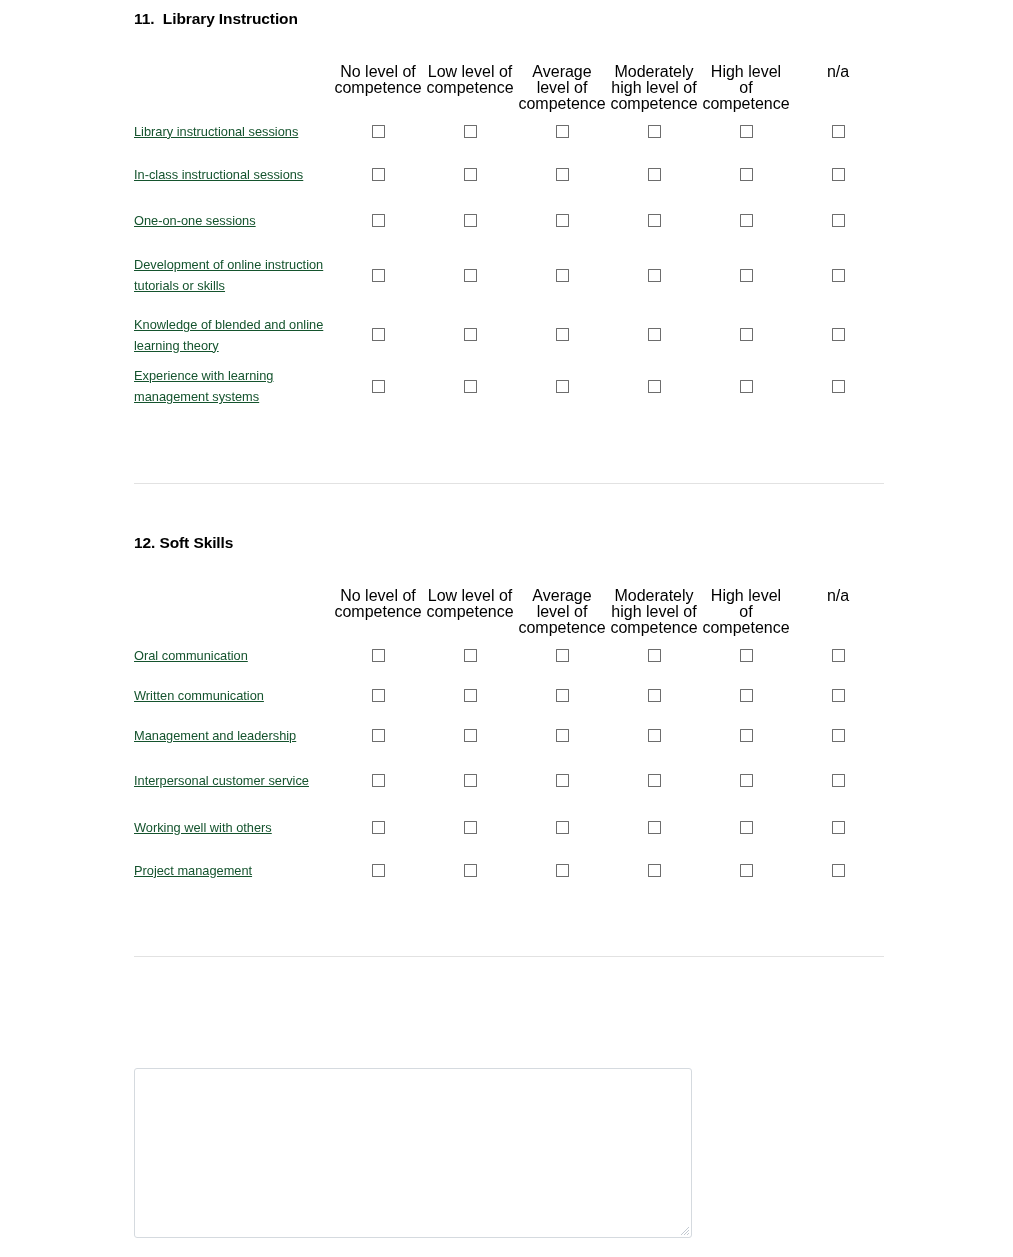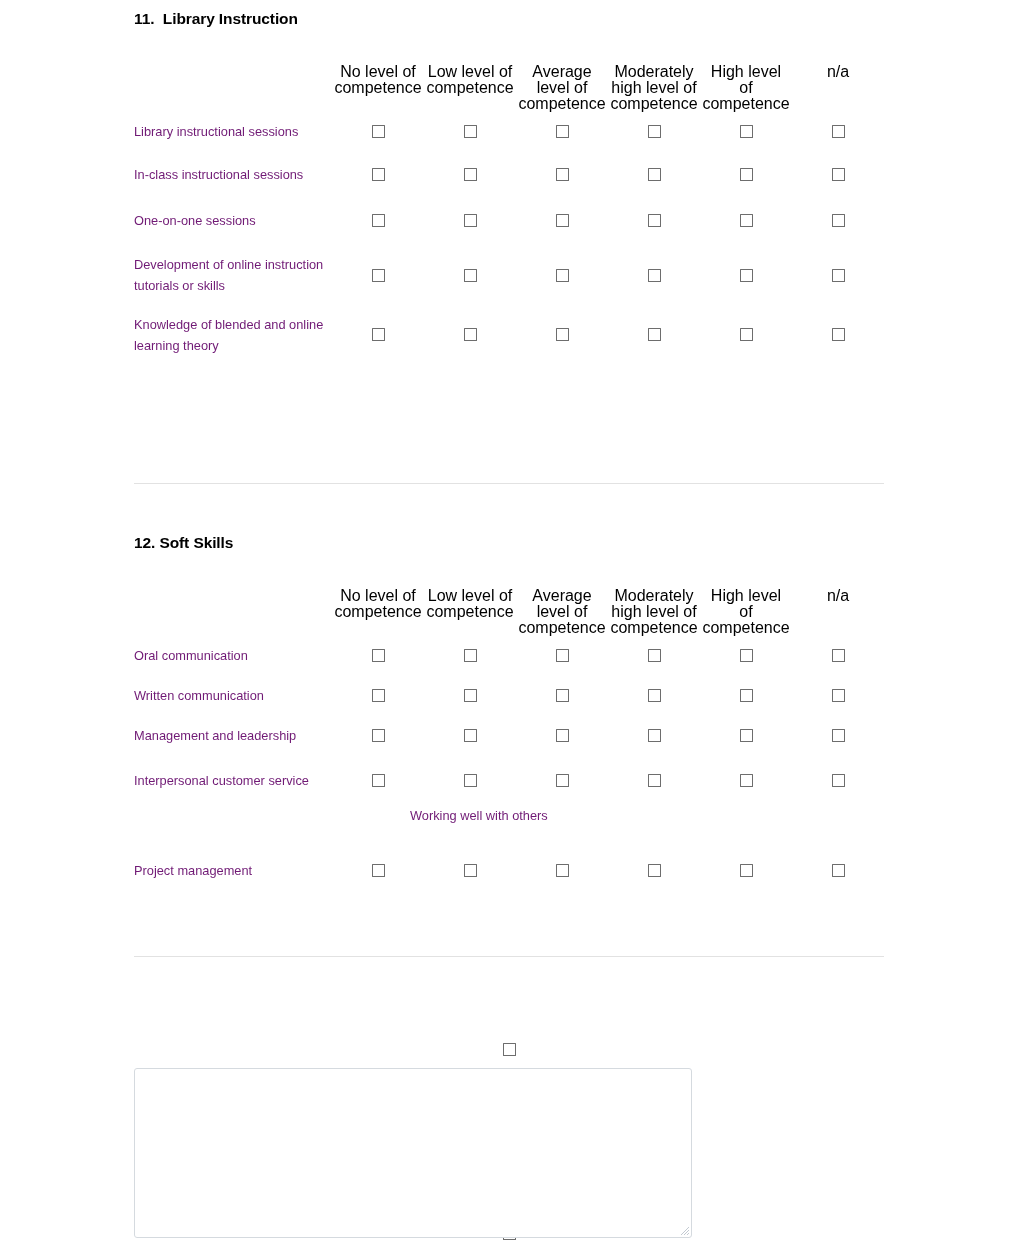--- a/index.html
+++ b/index.html
@@ -70,23 +70,24 @@
 
   .matrix-row {
     display: flex;
     align-items: center;
   }
   .matrix-row .label-col {
     width: 198px;
     flex: 0 0 198px;
     font-size: 12.8px;
     line-height: 21px;
-    color: #701a75;
+    color: #14532d;
     padding-right: 6px;
     box-sizing: border-box;
+    text-decoration: underline;
   }
   .matrix-row .opt-col {
     flex: 0 0 92px;
     display: flex;
     justify-content: center;
     align-items: center;
   }
 
   .cbx {
     width: 11px;
@@ -310,20 +311,41 @@
             <span class="cbx"></span>
           </div>
         <div class="opt-col">
             <span class="cbx"></span>
           </div>
         <div class="opt-col">
             <span class="cbx"></span>
           </div>
       </div>
 
+      <div class="matrix-row" style="height:48px;">
+        <div class="label-col">Experience with learning management systems</div>
+        <div class="opt-col">
+            <span class="cbx"></span>
+          </div>
+        <div class="opt-col">
+            <span class="cbx"></span>
+          </div>
+        <div class="opt-col">
+            <span class="cbx"></span>
+          </div>
+        <div class="opt-col">
+            <span class="cbx"></span>
+          </div>
+        <div class="opt-col">
+            <span class="cbx"></span>
+          </div>
+        <div class="opt-col">
+            <span class="cbx"></span>
+          </div>
+      </div>
 
     </div>
   </div>
 
   <div class="divider" style="top:483px;"></div>
 
   <div class="section" style="top:534px;">
 
     <div class="section-heading">12. Soft Skills</div>
 
@@ -446,21 +468,21 @@
             <span class="cbx"></span>
           </div>
         <div class="opt-col">
             <span class="cbx"></span>
           </div>
         <div class="opt-col">
             <span class="cbx"></span>
           </div>
       </div>
 
-      <div class="matrix-row" style="height:45px;flex-direction:column;">
+      <div class="matrix-row" style="height:45px;">
         <div class="label-col">Working well with others</div>
         <div class="opt-col">
             <span class="cbx"></span>
           </div>
         <div class="opt-col">
             <span class="cbx"></span>
           </div>
         <div class="opt-col">
             <span class="cbx"></span>
           </div>

